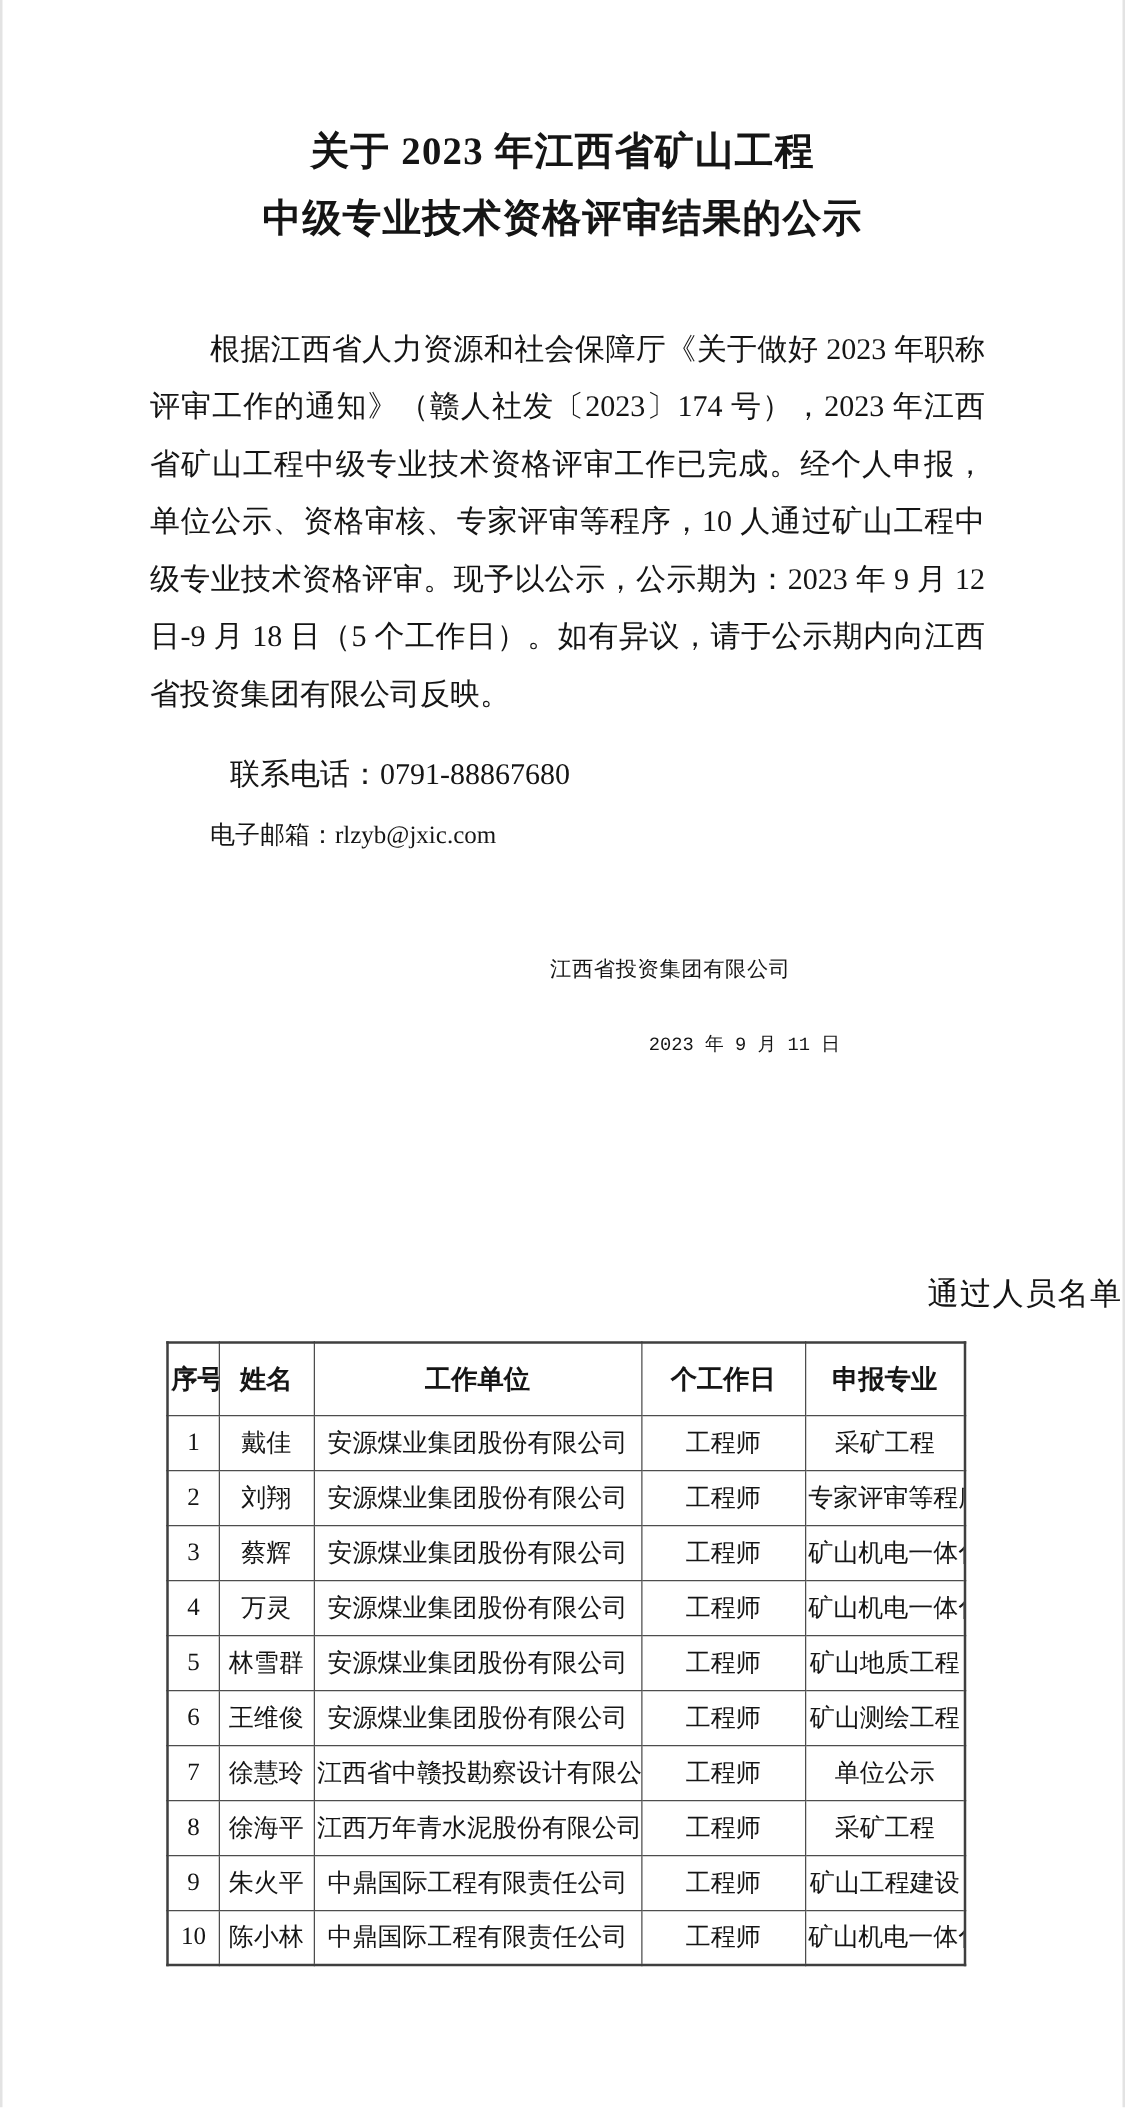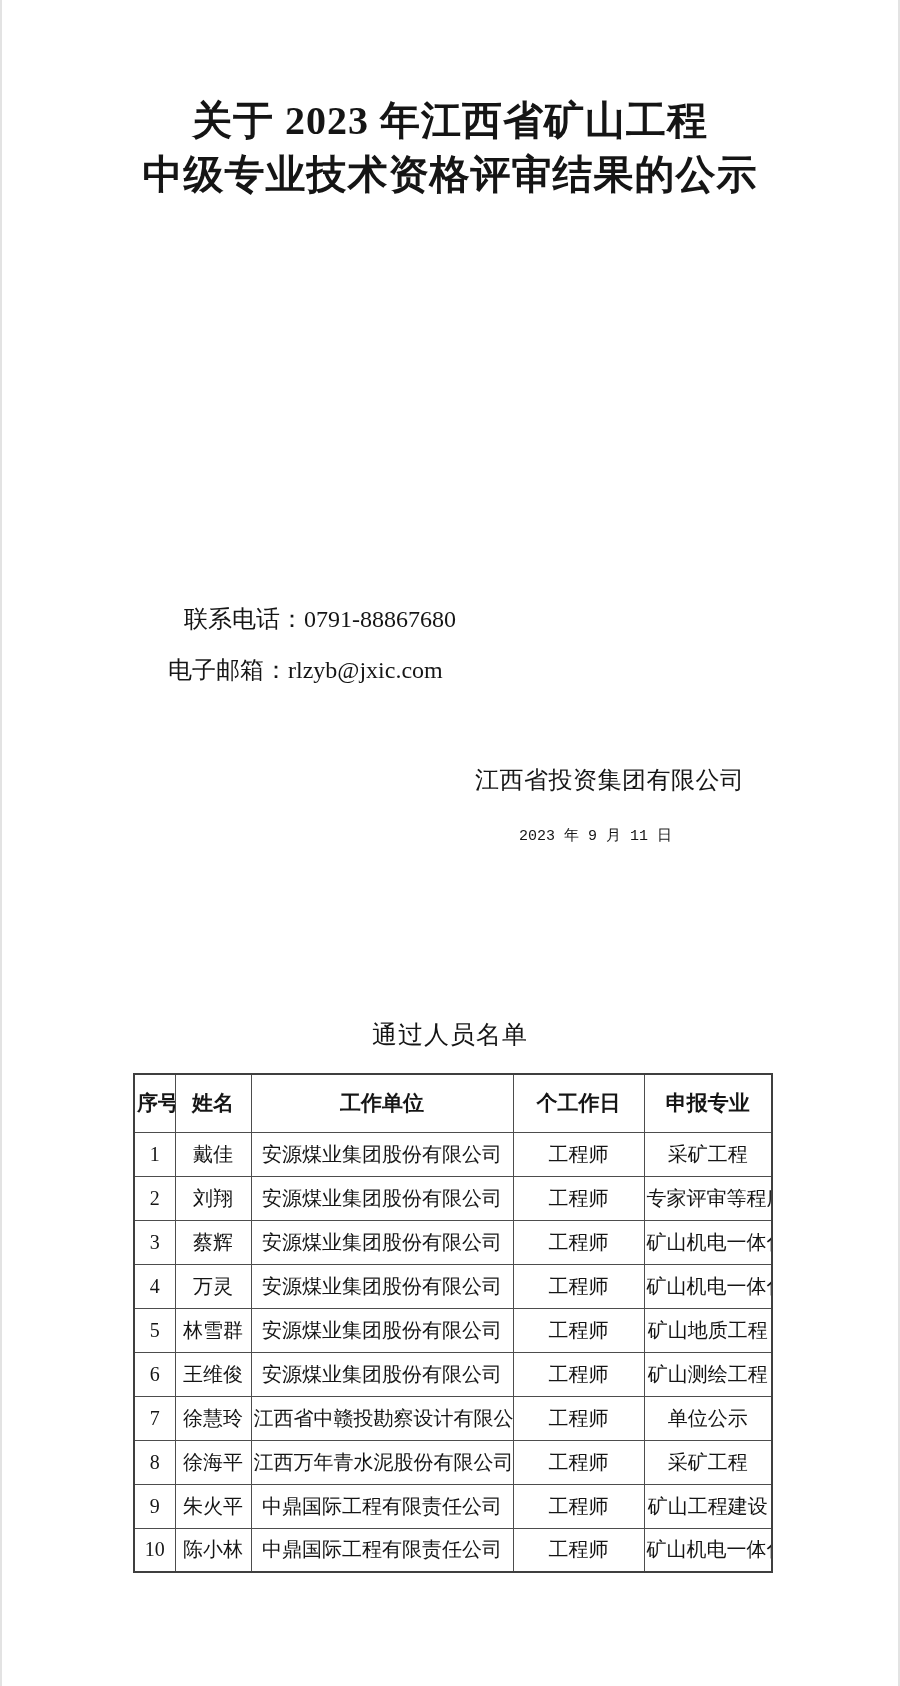--- a/index.html
+++ b/index.html
@@ -14,41 +14,41 @@
     border-left:2px solid #e3e3e3;
     border-right:2px solid #e3e3e3;
     box-sizing:border-box;
     overflow:hidden;
   }
   .doc-title {
     position:absolute;
     top:94px; left:0; width:100%;
     text-align:center;
     font-weight:bold;
-    font-size:40px;
+    font-size:31px;
     line-height:54px;
     letter-spacing:1px;
   }
   .doc-title div { white-space:nowrap; }
   .paragraph {
     position:absolute;
     top:257px; left:118px; width:668px;
     font-size:24px;
     line-height:46px;
     text-align:justify;
     text-indent:2em;
   }
   .contact-phone { position:absolute; top:603px; left:182px; font-size:24px; white-space:nowrap; }
-  .contact-email { position:absolute; top:654px; left:166px; font-size:24px; white-space:nowrap; }
-  .sig-org  { position:absolute; top:764px; left:473px; font-size:24px; letter-spacing:0.5px; white-space:nowrap; }
+  .contact-email { position:absolute; top:654px; left:166px; font-size:20px; white-space:nowrap; }
+  .sig-org  { position:absolute; top:764px; left:438px; font-size:17px; letter-spacing:0.5px; white-space:nowrap; }
   .sig-date { position:absolute; top:826px; left:517px; font-size:15px; white-space:nowrap;font-family:Liberation Mono, monospace; }
   .table-title {
     position:absolute;
     top:1018px; left:0; width:100%;
-    text-align:center;
+    text-align:right;
     font-size:25px;
     letter-spacing:1px;
     font-family:Liberation Serif, serif;
   }
   table.results {
     position:absolute;
     top:1073px; left:131px;
     width:638px;
     border-collapse:collapse;
     table-layout:fixed;
@@ -75,20 +75,21 @@
 </head>
 <body>
 
 <div class="page">
 
   <div class="doc-title">
     <div>关于 2023 年江西省矿山工程</div>
     <div>中级专业技术资格评审结果的公示</div>
   </div>
 
+  <div class="paragraph">根据江西省人力资源和社会保障厅《关于做好 2023 年职称评审工作的通知》（赣人社发〔2023〕174 号），2023 年江西省矿山工程中级专业技术资格评审工作已完成。经个人申报，单位公示、资格审核、专家评审等程序，10 人通过矿山工程中级专业技术资格评审。现予以公示，公示期为：2023 年 9 月 12 日-9 月 18 日（5 个工作日）。如有异议，请于公示期内向江西省投资集团有限公司反映。</div>
 
   <div class="contact-phone">联系电话：0791-88867680</div>
   <div class="contact-email">电子邮箱：rlzyb@jxic.com</div>
 
   <div class="sig-org">江西省投资集团有限公司</div>
   <div class="sig-date">2023 年 9 月 11 日</div>
 
   <div class="table-title">通过人员名单</div>
 
   <table class="results">

